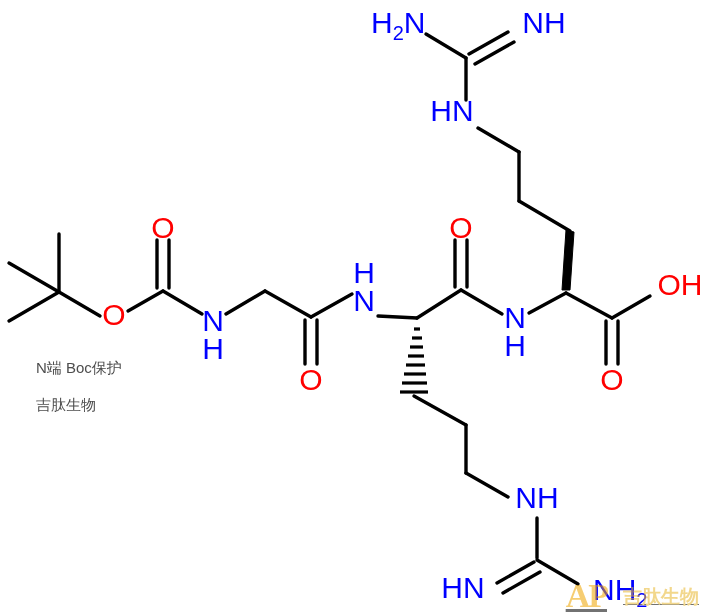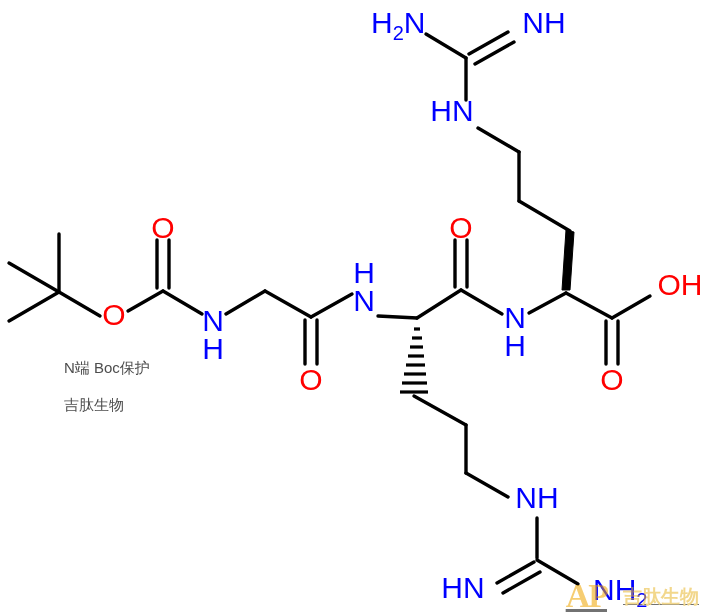--- a/index.html
+++ b/index.html
@@ -35,21 +35,20 @@
     font-size: 20px;
   }
   .annotation {
     position: absolute;
     font-family: "Liberation Sans", sans-serif;
     font-size: 15px;
     color: #4d4d4d;
     line-height: 1.25;
     white-space: pre-line;
     letter-spacing: 0px;
-    margin-left: 28px;
   }
   .watermark {
     position: absolute;
     right: 12px;
     bottom: 2px;
     display: flex;
     align-items: center;
     opacity: 0.55;
     pointer-events: none;
     text-decoration: underline;

